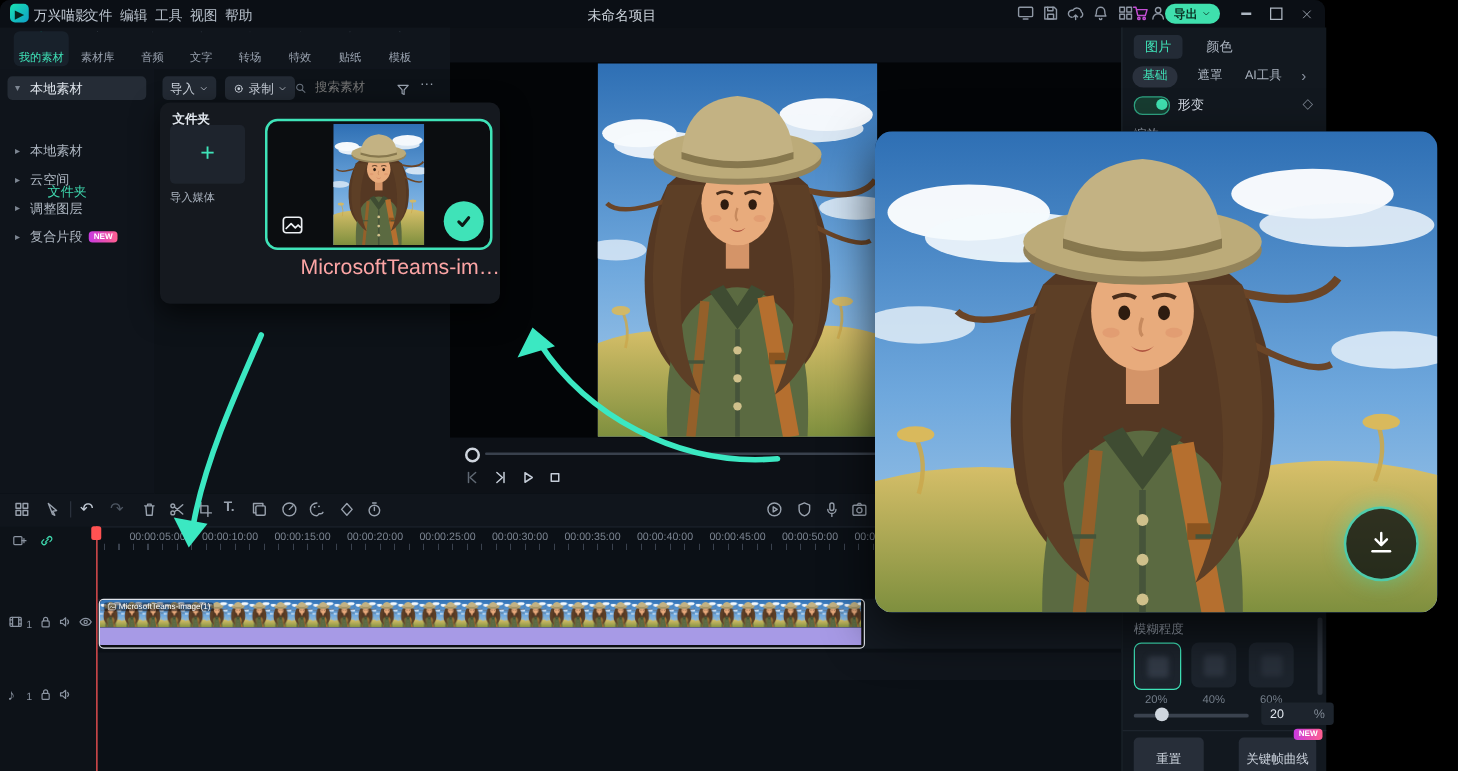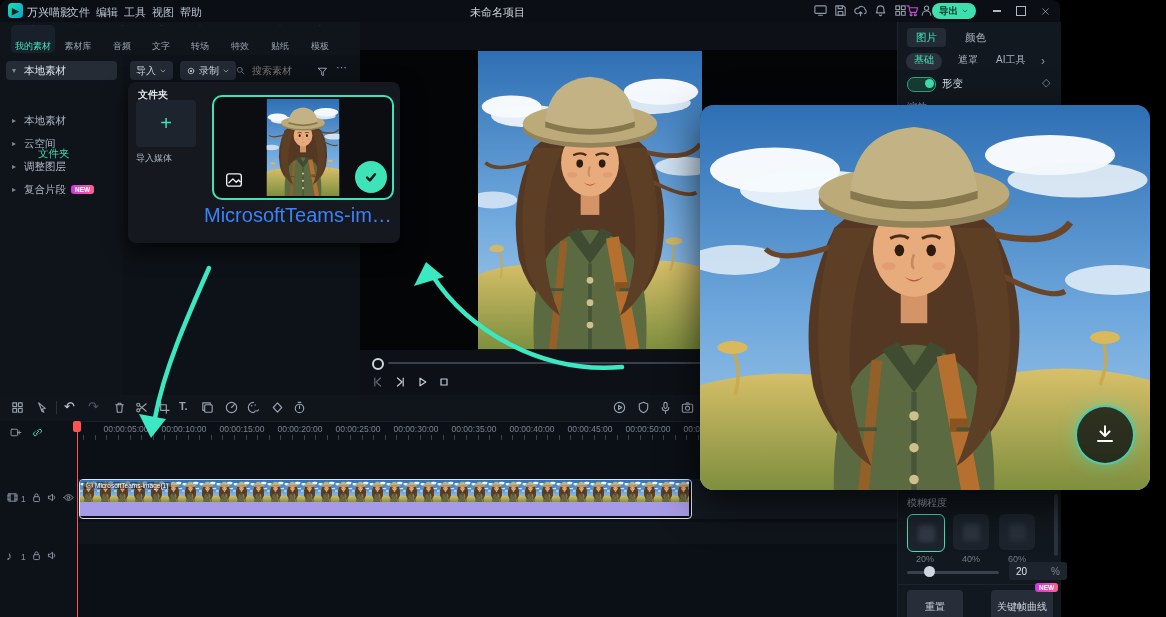--- a/index.html
+++ b/index.html
@@ -56,21 +56,21 @@
   
   #media-elevated{position:absolute;left:128px;top:82px;width:272px;height:161px;background:#15191f;border-radius:8px;
         box-shadow:0 8px 22px rgba(0,0,0,.65);z-index:6;}
   #plus-tile{position:absolute;left:8px;top:18px;width:60px;height:47px;background:#1e242d;border-radius:4px;
         display:flex;align-items:center;justify-content:center;color:#3fe3b8;font-size:20px;font-weight:300;}
   #thumb-card{position:absolute;left:84px;top:13px;width:178px;height:101px;background:#0b0d10;border:2px solid #3fe3b8;
         border-radius:10px;display:flex;align-items:center;justify-content:center;overflow:hidden;}
   #thumb-check{position:absolute;right:5px;bottom:5px;width:32px;height:32px;border-radius:50%;background:#3fe3b8;
         display:flex;align-items:center;justify-content:center;color:#0c1d17;}
   #thumb-imgicon{position:absolute;left:9px;bottom:9px;width:22px;height:18px;color:#eef1f5;}
-  #thumb-name{position:absolute;left:76px;top:122px;width:196px;text-align:left;font-size:20px;color:#3b82f6;}
+  #thumb-name{position:absolute;left:76px;top:122px;width:196px;text-align:right;font-size:17px;color:#fca5a5;}
 
   
   #player{position:absolute;left:360px;top:22px;width:537px;height:373px;background:#0d1117;}
   #player-head{position:absolute;left:0;top:0;width:537px;height:28px;}
   #quality-dd{position:absolute;left:58px;top:5px;width:86px;height:18px;background:#1b222b;border-radius:3px;
         display:flex;align-items:center;justify-content:space-between;padding:0 6px;font-size:10px;color:#b9c2cd;}
   #video-area{position:absolute;left:0;top:28px;width:537px;height:300px;background:#030507;overflow:hidden;}
   #seek-handle{position:absolute;left:12px;top:336px;width:8px;height:8px;border:2px solid #cfd6de;border-radius:50%;}
   #seek-track{position:absolute;left:28px;top:340px;width:500px;height:2px;background:#39414d;border-radius:1px;}
   .transport{position:absolute;top:352px;width:16px;height:16px;color:#c4ccd7;}

